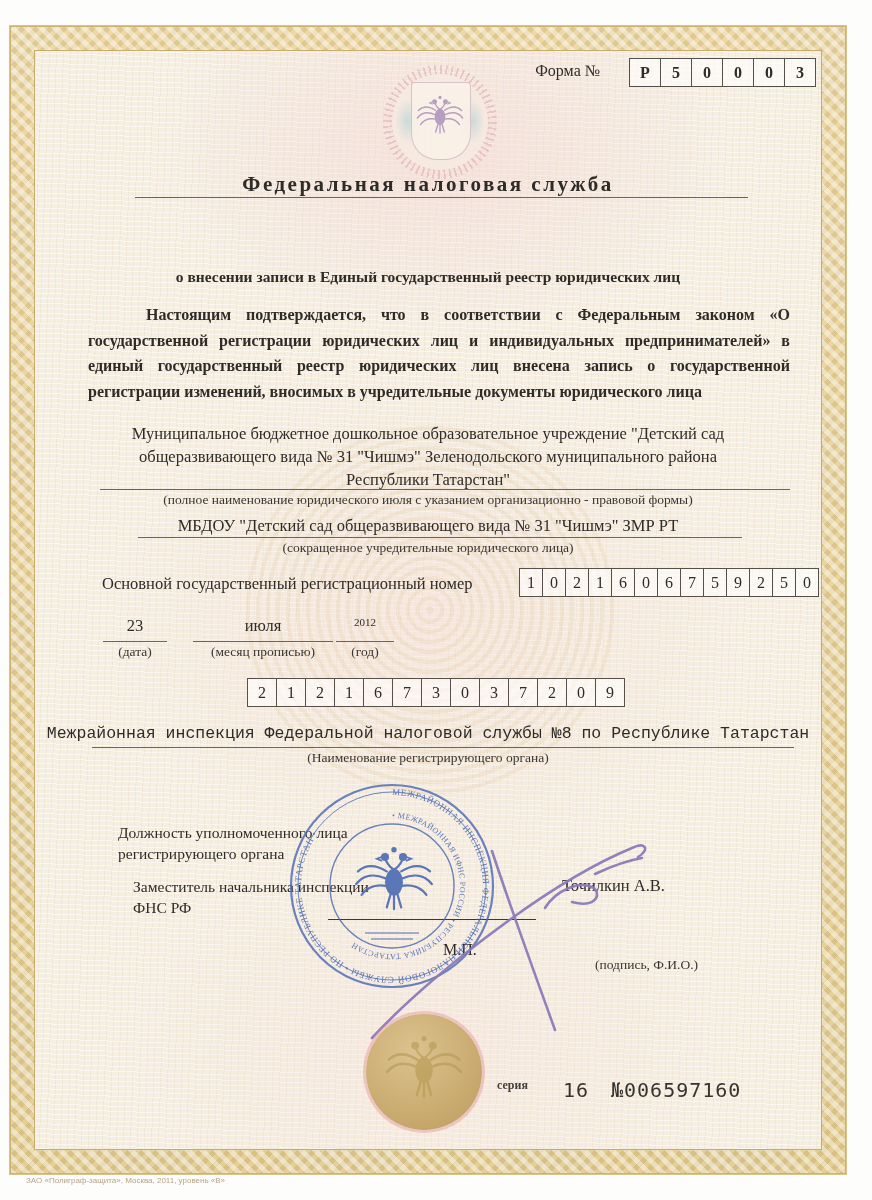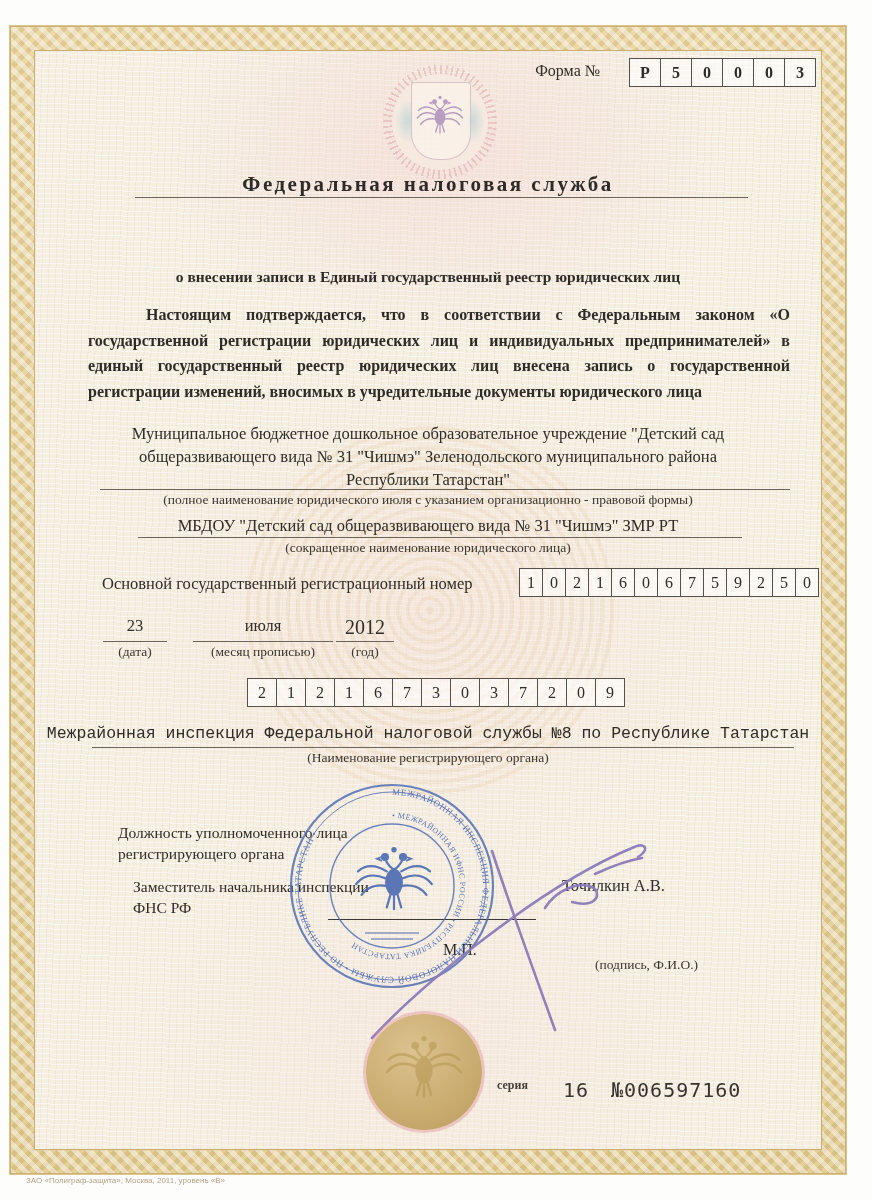--- a/index.html
+++ b/index.html
@@ -144,21 +144,21 @@
   <div class="abs center subtitle">о внесении записи в Единый государственный реестр юридических лиц</div>
 
   <div class="abs bodytext">Настоящим подтверждается, что в соответствии с Федеральным законом «О государственной регистрации юридических лиц и индивидуальных предпринимателей» в единый государственный реестр юридических лиц внесена запись о государственной регистрации изменений, вносимых в учредительные документы юридического лица</div>
 
   <div class="abs names" style="left:90px;top:396px;width:656px;text-align:center;">Муниципальное бюджетное дошкольное образовательное учреждение "Детский сад общеразвивающего вида № 31 "Чишмэ" Зеленодольского муниципального района Республики Татарстан"</div>
   <div class="rule" style="left:90px;top:463px;width:690px;"></div>
   <div class="abs center caption" style="top:466px;">(полное наименование юридического июля с указанием организационно - правовой формы)</div>
 
   <div class="abs names center" style="top:488px;">МБДОУ "Детский сад общеразвивающего вида № 31 "Чишмэ" ЗМР РТ</div>
   <div class="rule" style="left:128px;top:511px;width:604px;"></div>
-  <div class="abs center caption" style="top:514px;">(сокращенное наименование юридического лица)</div>
+  <div class="abs center caption" style="top:514px;">(сокращенное учредительные юридического лица)</div>
 
   <div class="abs" style="left:92px;top:548px;font-size:16.5px;">Основной государственный регистрационный номер</div>
   <div class="boxrow" style="left:510px;top:542px;">
     <span class="cell w22">1</span>
     <span class="cell w22">0</span>
     <span class="cell w22">2</span>
     <span class="cell w22">1</span>
     <span class="cell w22">6</span>
     <span class="cell w22">0</span>
     <span class="cell w22">6</span>
@@ -171,21 +171,21 @@
   </div>
 
   <div class="abs" style="left:93px;top:590px;width:64px;text-align:center;font-size:16.5px;">23</div>
   <div class="rule" style="left:93px;top:615px;width:64px;"></div>
   <div class="abs caption" style="left:93px;top:618px;width:64px;text-align:center;">(дата)</div>
 
   <div class="abs" style="left:183px;top:590px;width:140px;text-align:center;font-size:16.5px;">июля</div>
   <div class="rule" style="left:183px;top:615px;width:140px;"></div>
   <div class="abs caption" style="left:183px;top:618px;width:140px;text-align:center;">(месяц прописью)</div>
 
-  <div class="abs" style="left:326px;top:590px;width:58px;text-align:center;font-size:20px;">2012</div>
+  <div class="abs" style="left:326px;top:590px;width:58px;text-align:center;font-size:11px;">2012</div>
   <div class="rule" style="left:326px;top:615px;width:58px;"></div>
   <div class="abs caption" style="left:326px;top:618px;width:58px;text-align:center;">(год)</div>
 
 
   <div class="boxrow" style="left:238px;top:652px;">
     <span class="cell w28">2</span>
     <span class="cell w28">1</span>
     <span class="cell w28">2</span>
     <span class="cell w28">1</span>
     <span class="cell w28">6</span>

